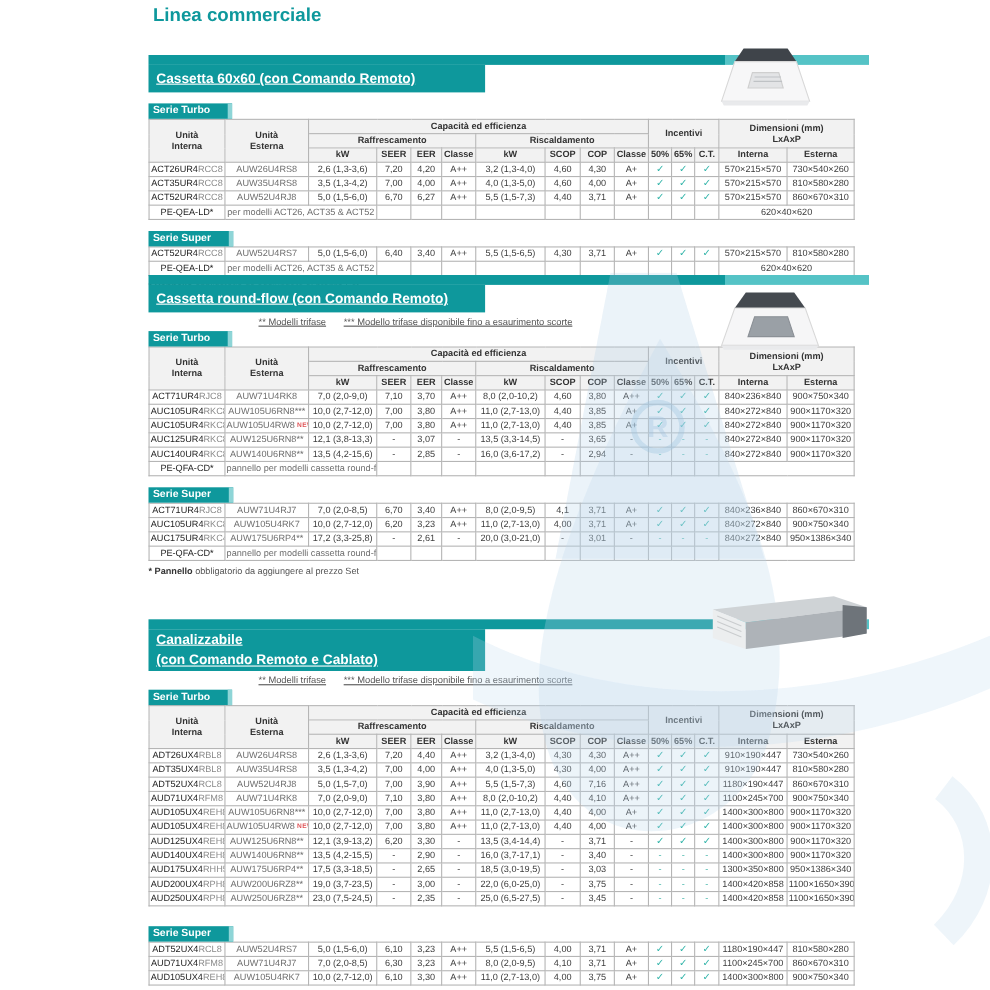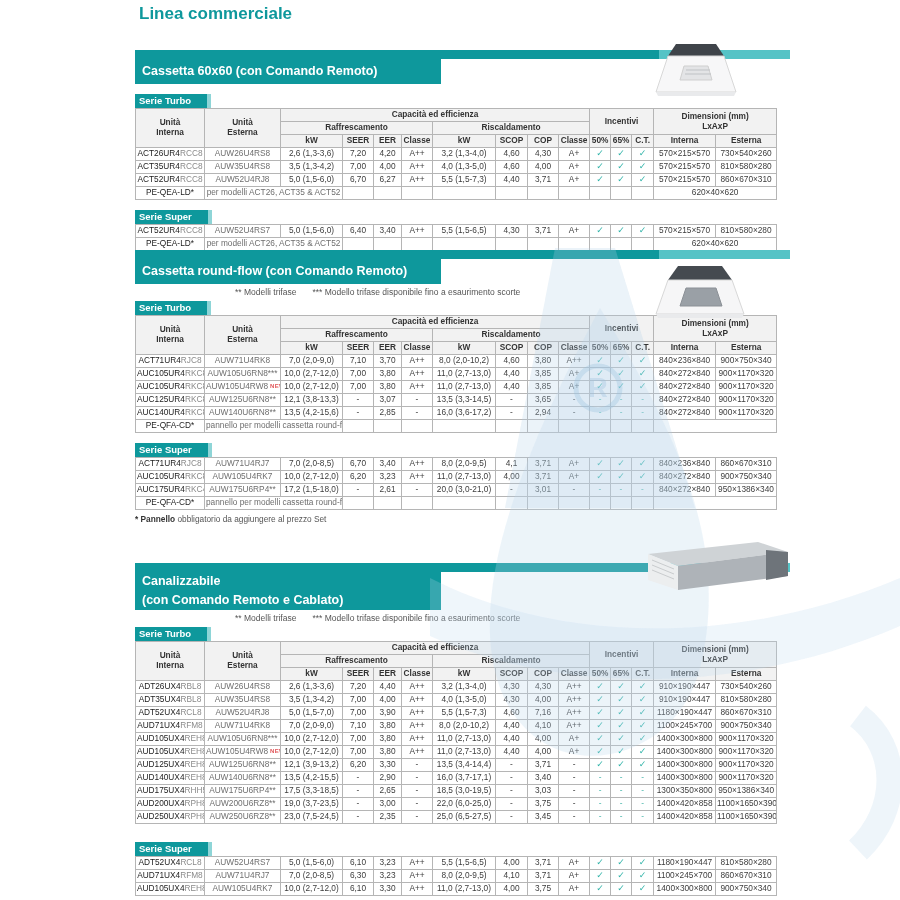--- a/index.html
+++ b/index.html
@@ -2,23 +2,23 @@
 <html><head>
 <meta charset="utf-8">
 <style>
   html,body{margin:0;padding:0;background:#fff;overflow:hidden;}
   #page{position:relative;width:900px;height:900px;background:#fff;font-family:"Liberation Sans",sans-serif;overflow:hidden;}
   .page-title{position:absolute;left:139px;top:4px;font-size:17px;font-weight:bold;color:#0E989C;}
   .section{position:absolute;left:135px;width:655px;}
   .banner{position:relative;}
   .banner-strip{height:9px;width:655px;background:linear-gradient(to right,#0E989C 0%,#0E989C 80%,#55C3C6 80%,#55C3C6 100%);}
   .banner-block{background:#0E989C;color:#fff;font-weight:bold;font-size:12.5px;width:fit-content;min-width:285px;padding:0 14px 0 7px;}
-  .banner-block .bl{display:block;line-height:25px;white-space:nowrap;}
+  .banner-block .bl{display:block;line-height:25px;white-space:nowrap;text-decoration:underline;}
   .banner.multi .banner-block .bl{line-height:19px;}
-  .note{font-size:8.5px;color:#555;margin:3px 0 0 100px;height:10px;line-height:10px;}
+  .note{font-size:8.5px;color:#555;margin:3px 0 0 100px;height:10px;line-height:10px;text-decoration:underline;}
   .note .n2{margin-left:16px;}
   .tgroup .serie{display:inline-block;background:#0E989C;color:#fff;font-weight:bold;font-size:9.5px;line-height:14px;height:14px;padding:0 16px 0 4px;border-right:4px solid #8ED5D7;margin-top:10px;vertical-align:bottom;}
   .note + .tgroup .serie{margin-top:2px;}
   .tgroup.later .serie{margin-top:10px;}
   .section.s3 .tgroup.later .serie{margin-top:18px;}
   table.spec{border-collapse:collapse;table-layout:fixed;width:641px;font-size:8.3px;color:#3c3c3c;background:#fff;}
   table.spec td,table.spec th{border:1px solid #b5b5b5;height:12px;padding:0 1px;text-align:center;overflow:hidden;white-space:nowrap;font-weight:normal;line-height:1.1;}
   table.spec thead th{background:#f2f2f2;font-weight:bold;color:#333;}
   table.spec thead th .hl{display:block;line-height:1.2;}
   td.im{text-align:left;padding-left:3px;font-weight:bold;color:#1c1c1c;}
@@ -439,21 +439,21 @@
                 <td>A+</td>
                 <td class="chk">✓</td>
                 <td class="chk">✓</td>
                 <td class="chk">✓</td>
                 <td>840×272×840</td>
                 <td>900×750×340</td>
               </tr>
               <tr>
                 <td class="im"><span class="main">AUC175UR4</span><span class="sfx">RKC4</span></td>
                 <td class="es"><span>AUW175U6RP4**</span></td>
-                <td>17,2 (1,5-18,0)</td>
+                <td>17,2 (3,3-25,8)</td>
                 <td>-</td>
                 <td>2,61</td>
                 <td>-</td>
                 <td>20,0 (3,0-21,0)</td>
                 <td>-</td>
                 <td>3,01</td>
                 <td>-</td>
                 <td class="dashinc">-</td>
                 <td class="dashinc">-</td>
                 <td class="dashinc">-</td>

